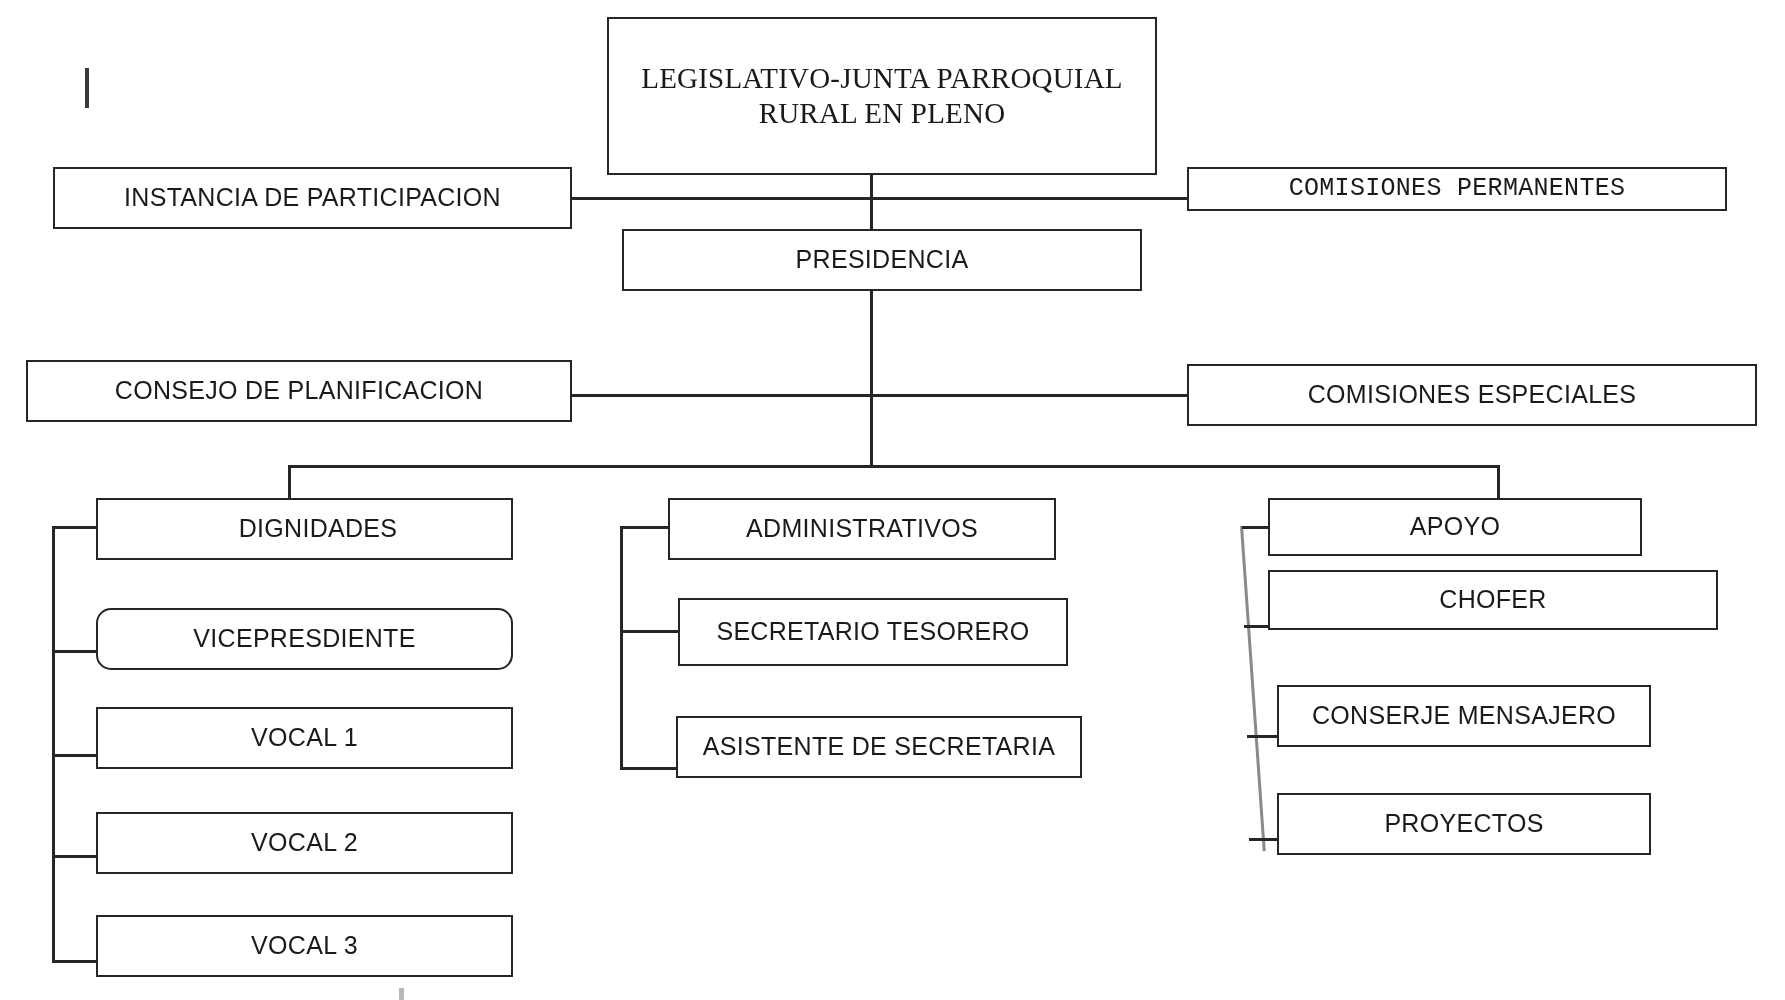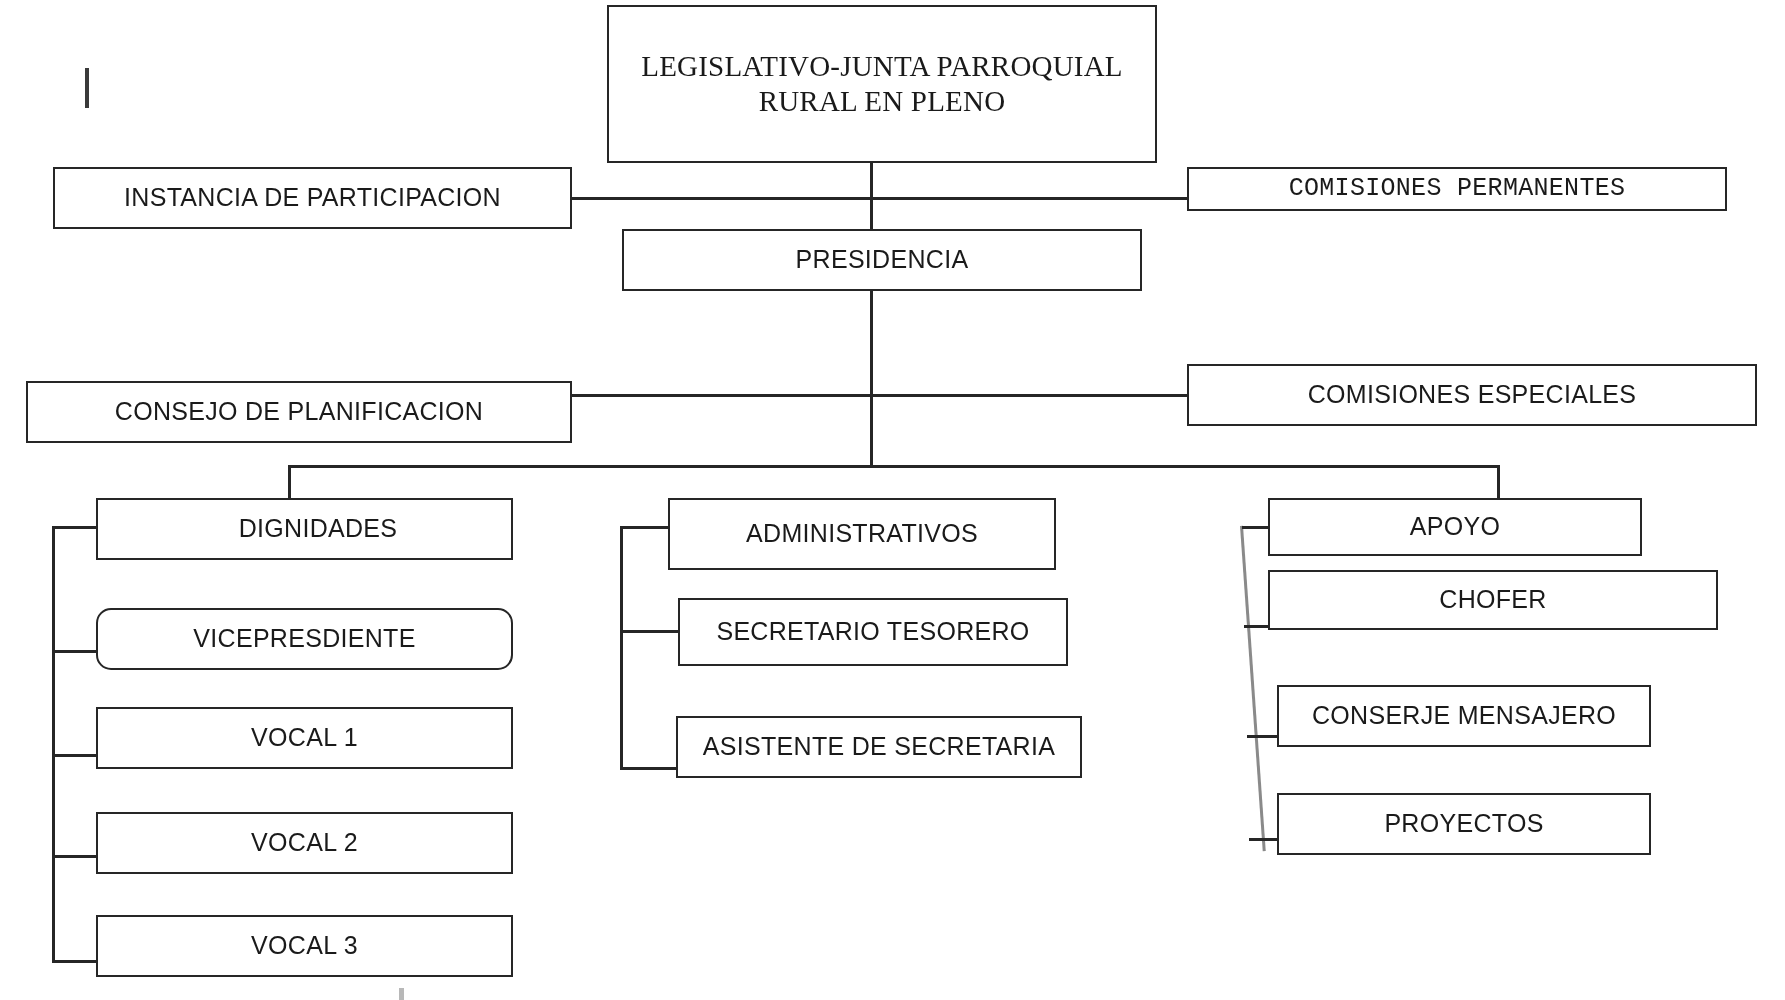--- a/index.html
+++ b/index.html
@@ -30,20 +30,21 @@
     letter-spacing: 0.3px;
     line-height: 1.18;
     padding: 0 6px;
     z-index: 3;
   }
   .node.serif {
     font-family: "Liberation Serif", serif;
     font-size: 29px;
     line-height: 1.22;
     letter-spacing: 0.2px;
+    margin-top: 12px;
   }
   .ln {
     position: absolute;
     background: #262626;
     z-index: 1;
   }
   .ln-h { height: 3px; }
   .ln-v { width: 3px; }
   .ln-slant {
     position: absolute;
@@ -75,21 +76,21 @@
   <div class="node" style="left:53px; top:167px; width:519px; height:62px;">INSTANCIA DE PARTICIPACION</div>
 
   <div class="node" style="left:1187px; top:167px; width:540px; height:44px;font-family:Liberation Mono, monospace;">COMISIONES PERMANENTES</div>
 
   <div class="ln ln-h" style="left:572px; top:197px; width:615px;"></div>
 
   <div class="node" style="left:622px; top:229px; width:520px; height:62px;">PRESIDENCIA</div>
 
   <div class="ln ln-v" style="left:870px; top:291px; height:177px;"></div>
 
-  <div class="node" style="left:26px; top:381px; width:546px; height:62px;">CONSEJO DE PLANIFICACION</div>
+  <div class="node" style="left:26px; top:360px; width:546px; height:62px;">CONSEJO DE PLANIFICACION</div>
 
   <div class="node" style="left:1187px; top:364px; width:570px; height:62px;">COMISIONES ESPECIALES</div>
 
   <div class="ln ln-h" style="left:572px; top:394px; width:615px;"></div>
 
   <div class="ln ln-h" style="left:288px; top:465px; width:1212px;"></div>
   <div class="ln ln-v" style="left:288px; top:465px; height:35px;"></div>
   <div class="ln ln-v" style="left:1497px; top:465px; height:35px;"></div>
 
   <div class="node" style="left:96px; top:498px; width:417px; height:62px;padding-left:33px;">DIGNIDADES</div>
@@ -102,21 +103,21 @@
 
   <div class="node" style="left:96px; top:707px; width:417px; height:62px;">VOCAL 1</div>
   <div class="ln ln-h" style="left:52px; top:754px; width:46px;"></div>
 
   <div class="node" style="left:96px; top:812px; width:417px; height:62px;">VOCAL 2</div>
   <div class="ln ln-h" style="left:52px; top:855px; width:46px;"></div>
 
   <div class="node" style="left:96px; top:915px; width:417px; height:62px;">VOCAL 3</div>
   <div class="ln ln-h" style="left:52px; top:960px; width:46px;"></div>
 
-  <div class="node" style="left:668px; top:498px; width:388px; height:72px;">ADMINISTRATIVOS</div>
+  <div class="node" style="left:668px; top:498px; width:388px; height:62px;">ADMINISTRATIVOS</div>
 
   <div class="ln ln-v" style="left:620px; top:526px; height:244px;"></div>
   <div class="ln ln-h" style="left:620px; top:526px; width:50px;"></div>
 
   <div class="node" style="left:678px; top:598px; width:390px; height:68px;">SECRETARIO TESORERO</div>
   <div class="ln ln-h" style="left:620px; top:630px; width:60px;"></div>
 
   <div class="node" style="left:676px; top:716px; width:406px; height:62px;">ASISTENTE DE SECRETARIA</div>
   <div class="ln ln-h" style="left:620px; top:767px; width:60px;"></div>
 

